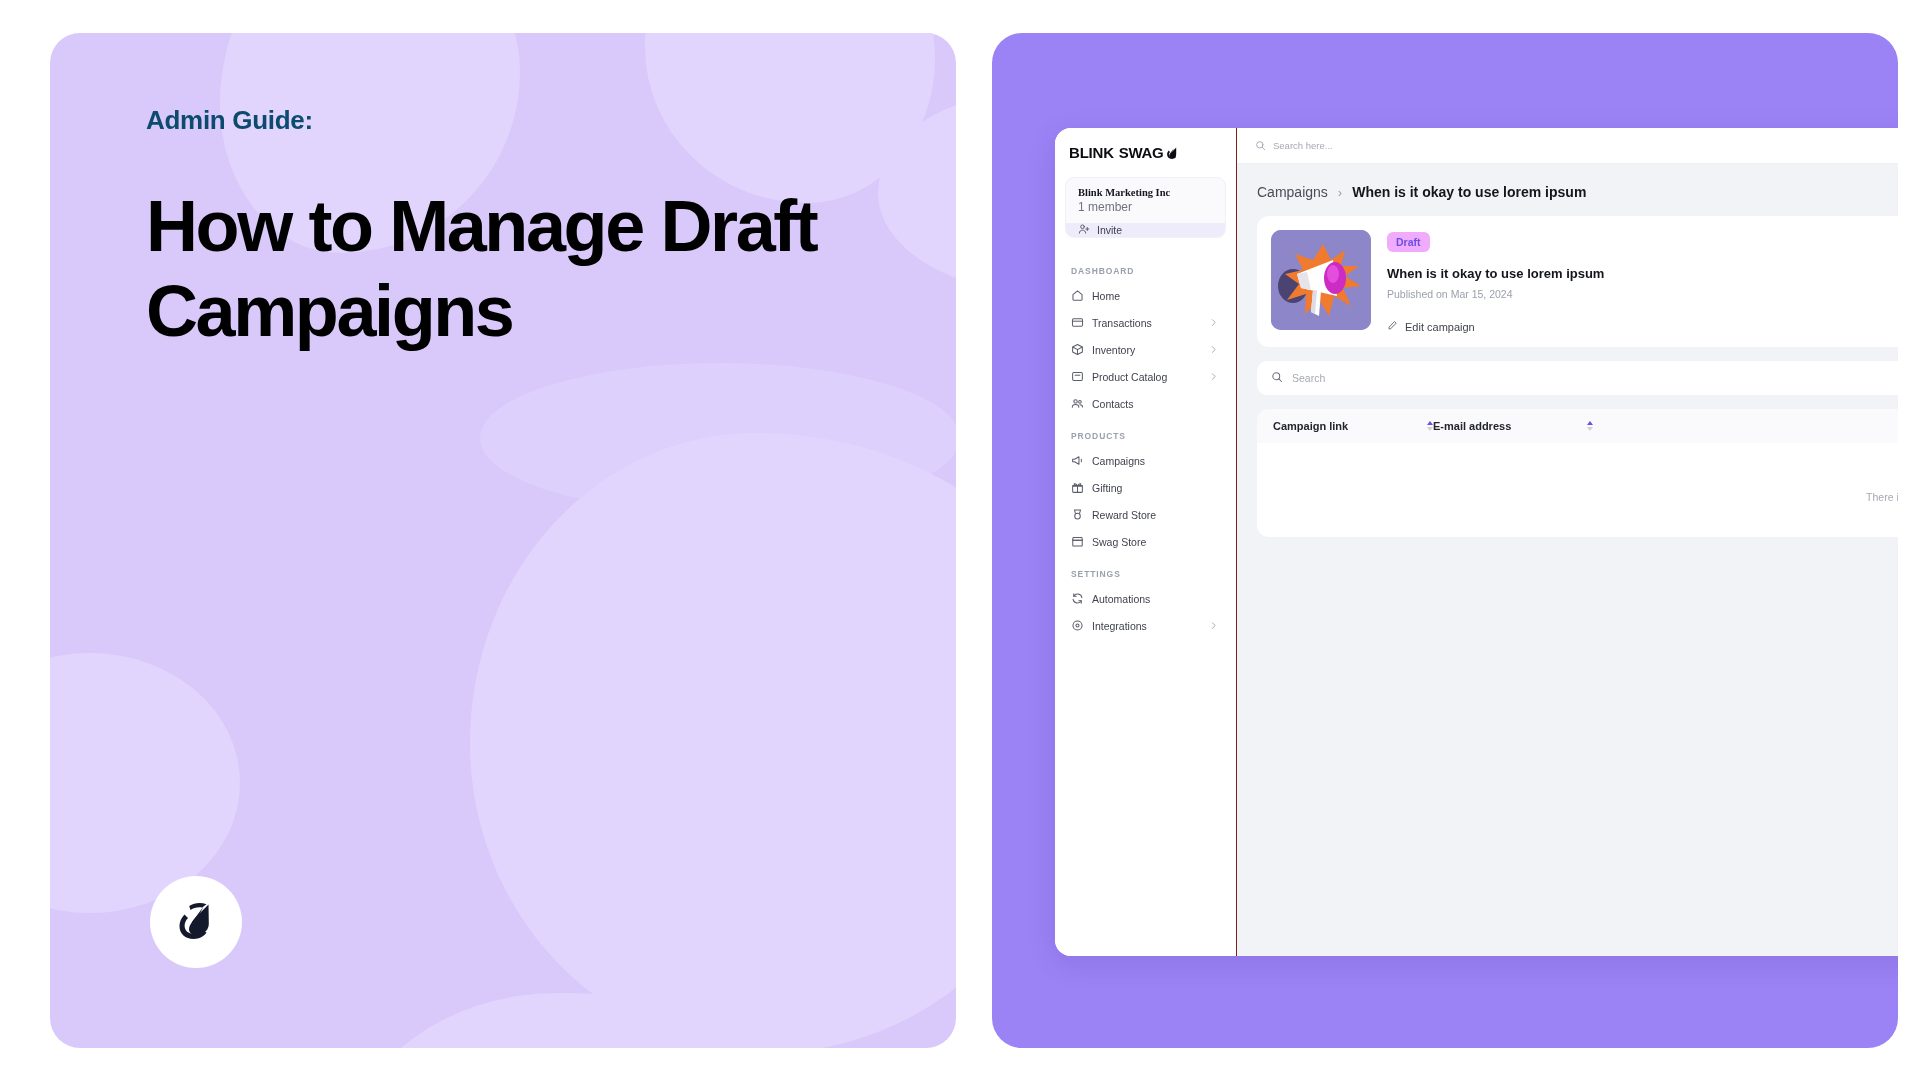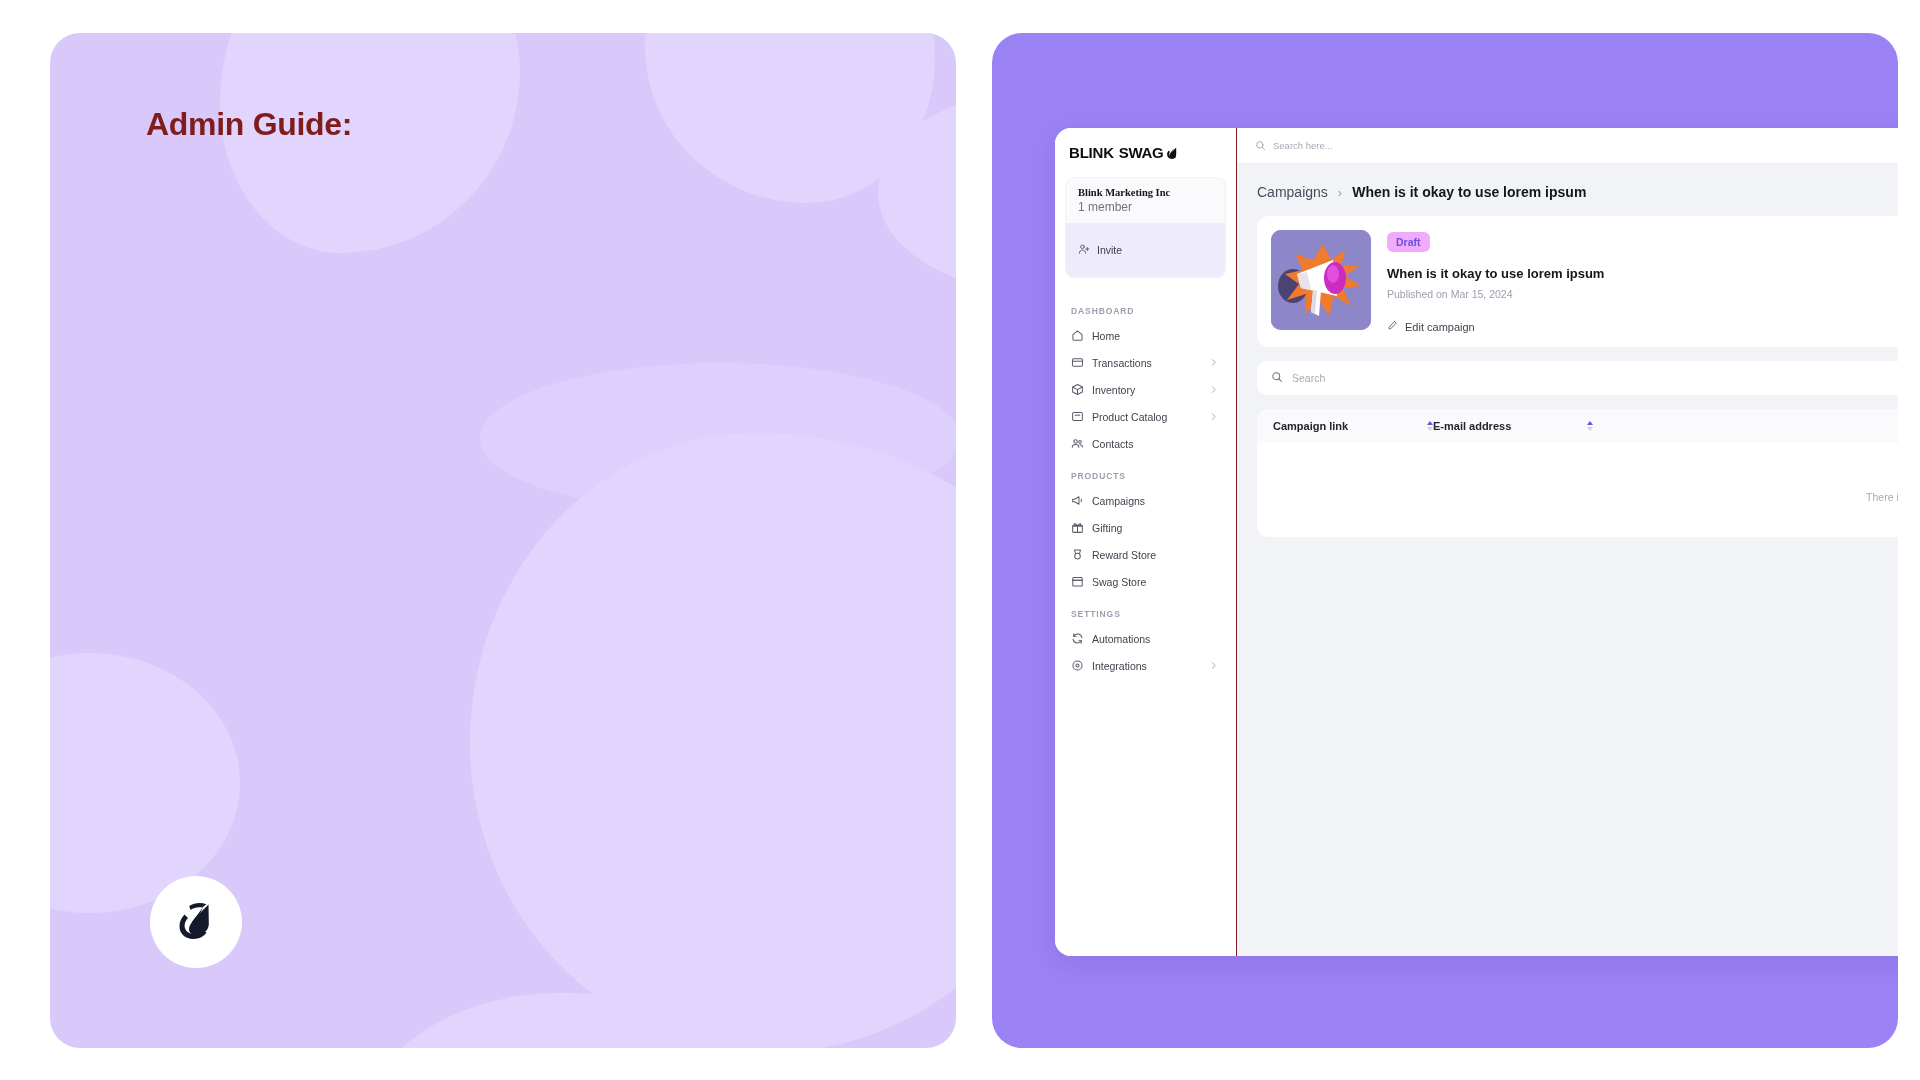--- a/index.html
+++ b/index.html
@@ -23,21 +23,21 @@
   .b1 { width:300px; height:330px; left:170px;  top:-110px; border-radius:48% 52% 60% 40%/55% 45% 55% 45%; }
   .b2 { width:290px; height:300px; left:595px;  top:-130px; border-radius:52% 48% 44% 56%/48% 52% 48% 52%; }
   .b3 { width:300px; height:200px; left:828px;  top:60px;  border-radius:50% 50% 45% 55%/50% 50% 50% 50%; }
   .b4 { width:620px; height:620px; left:420px;  top:400px; border-radius:46% 54% 52% 48%/50% 44% 56% 50%; }
   .b5 { width:430px; height:300px; left:300px;  top:960px; border-radius:50% 50% 46% 54%/55% 45% 52% 48%; }
   .b6 { width:300px; height:260px; left:-110px; top:620px; border-radius:50% 50% 50% 50%; }
   .b7 { width:480px; height:150px; left:430px;  top:330px; border-radius:50%; opacity:.55; }
 
   .left-inner { position:relative; z-index:2; padding:72px 96px; height:100%; }
   .eyebrow {
-    font-size:32px; font-weight:700; color:#7f1d1d;
+    font-size:26px; font-weight:700; color:#0c4a6e;
     letter-spacing:-0.3px; line-height:1.2;
   }
   .headline {
     margin-top:48px;
     font-size:72px; font-weight:700; color:#000;
     letter-spacing:-2.4px; line-height:1.18;
     max-width:760px;
   }
 
   .logo-badge {
@@ -86,21 +86,21 @@
   .brand-mark { margin-left:1px; display:inline-flex; }
 
   .team-card {
     margin:0 10px 14px 10px; border-radius:9px;
     background:#fafafd; border:1px solid #f0f0f6; overflow:hidden;
   }
   .team-name { padding:9px 12px 0 12px; font-size:10.5px; font-weight:700; color:#14161d;font-family:Liberation Serif, serif; }
   .team-sub  { padding:2px 12px 9px 12px; font-size:12px; color:#71737e; }
   .team-invite {
     display:flex; align-items:center; gap:7px;
-    padding:20px 12px; background:#eeebfb;
+    padding:0 12px; background:#eeebfb;
     font-size:10.5px; color:#3c3f4c; font-weight:500;
   }
 
   .nav-group { padding:0 10px; }
   .nav-label {
     font-size:8.5px; font-weight:600; letter-spacing:.9px;
     color:#9aa0ac; padding:14px 6px 6px 6px; text-transform:uppercase;
   }
   .nav-item {
     display:flex; align-items:center; gap:8px;
@@ -181,20 +181,21 @@
     <div class="blob b1"></div>
     <div class="blob b2"></div>
     <div class="blob b3"></div>
     <div class="blob b7"></div>
     <div class="blob b4"></div>
     <div class="blob b5"></div>
     <div class="blob b6"></div>
 
     <div class="left-inner">
       <div class="eyebrow">Admin Guide:</div>
+      <div class="headline">How to Manage Draft Campaigns</div>
     </div>
 
     <div class="logo-badge">
       <span>
         <svg width="52" height="52" viewBox="0 0 52 52" aria-hidden="true">
           <path d="M33.5 10.5 L22.5 25.5 C20.5 28.2 19 30.5 19 33.2 C19 36.6 21.8 39 25.6 39 C30.4 39 34 35.4 34 30.4 L34 24.5 L27.5 24.5 L27.5 29.5 L29.5 29.5 L29.5 30.6 C29.5 32.9 27.9 34.5 25.7 34.5 C23.9 34.5 22.8 33.4 22.8 31.8 C22.8 30.6 23.4 29.4 24.6 27.8 Z" fill="#141a2b"></path>
           <path d="M38.5 8.5 L25.5 21.5 C22.6 24.4 21 27.2 21 30.3 C21 34.6 24.3 37.8 29 37.8 C34.7 37.8 38.8 33.6 38.8 27.8 Z" fill="#141a2b"></path>
           <path d="M14.5 18.5 C11.2 21.8 9.5 26 9.5 30.3 C9.5 37.8 15.3 43 23.6 43 C29.2 43 33.9 40.6 36.5 36.6 L32.2 34 C30.4 36.5 27.4 38 23.8 38 C18.4 38 14.6 34.6 14.6 29.8 C14.6 26.9 15.8 24.2 18 22 Z" fill="#141a2b"></path>
           <path d="M20.5 14 C24 11.6 28.2 10.8 32.2 11.6 L36.5 8.2 C30.6 6 24.2 6.8 19.2 10 Z" fill="#141a2b"></path>
         </svg>

